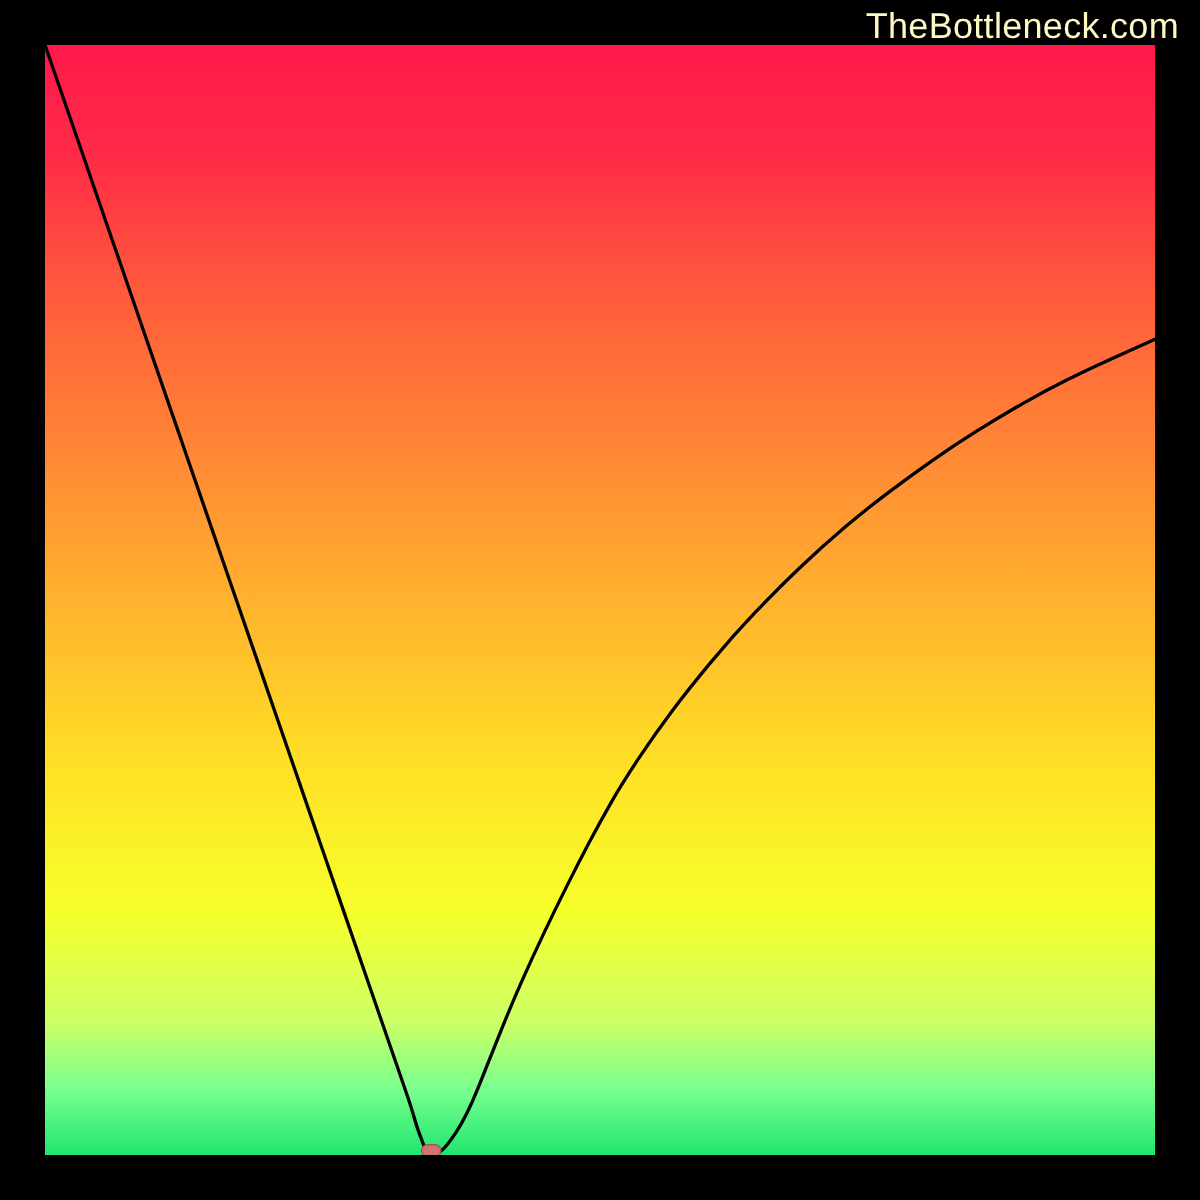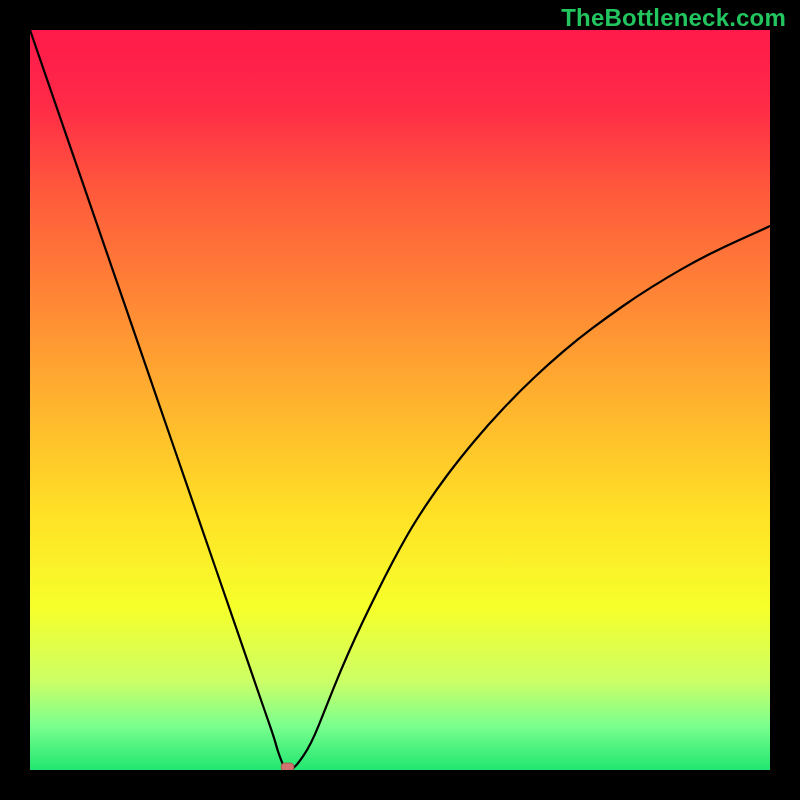--- a/index.html
+++ b/index.html
@@ -14,23 +14,23 @@
   .outer {
     position: relative;
     width: 800px;
     height: 800px;
     background: #000;
   }
   .watermark {
     position: absolute;
     top: 4px;
     right: 14px;
-    color: #22c55e;
+    color: #fef9c3;
     font-size: 24px;
-    font-weight: 700;
+    font-weight: 400;
     letter-spacing: 0.2px;
     z-index: 10;
   }
   .plot {
     position: absolute;
     left: 30px;
     top: 30px;
     width: 740px;
     height: 740px;
   }

